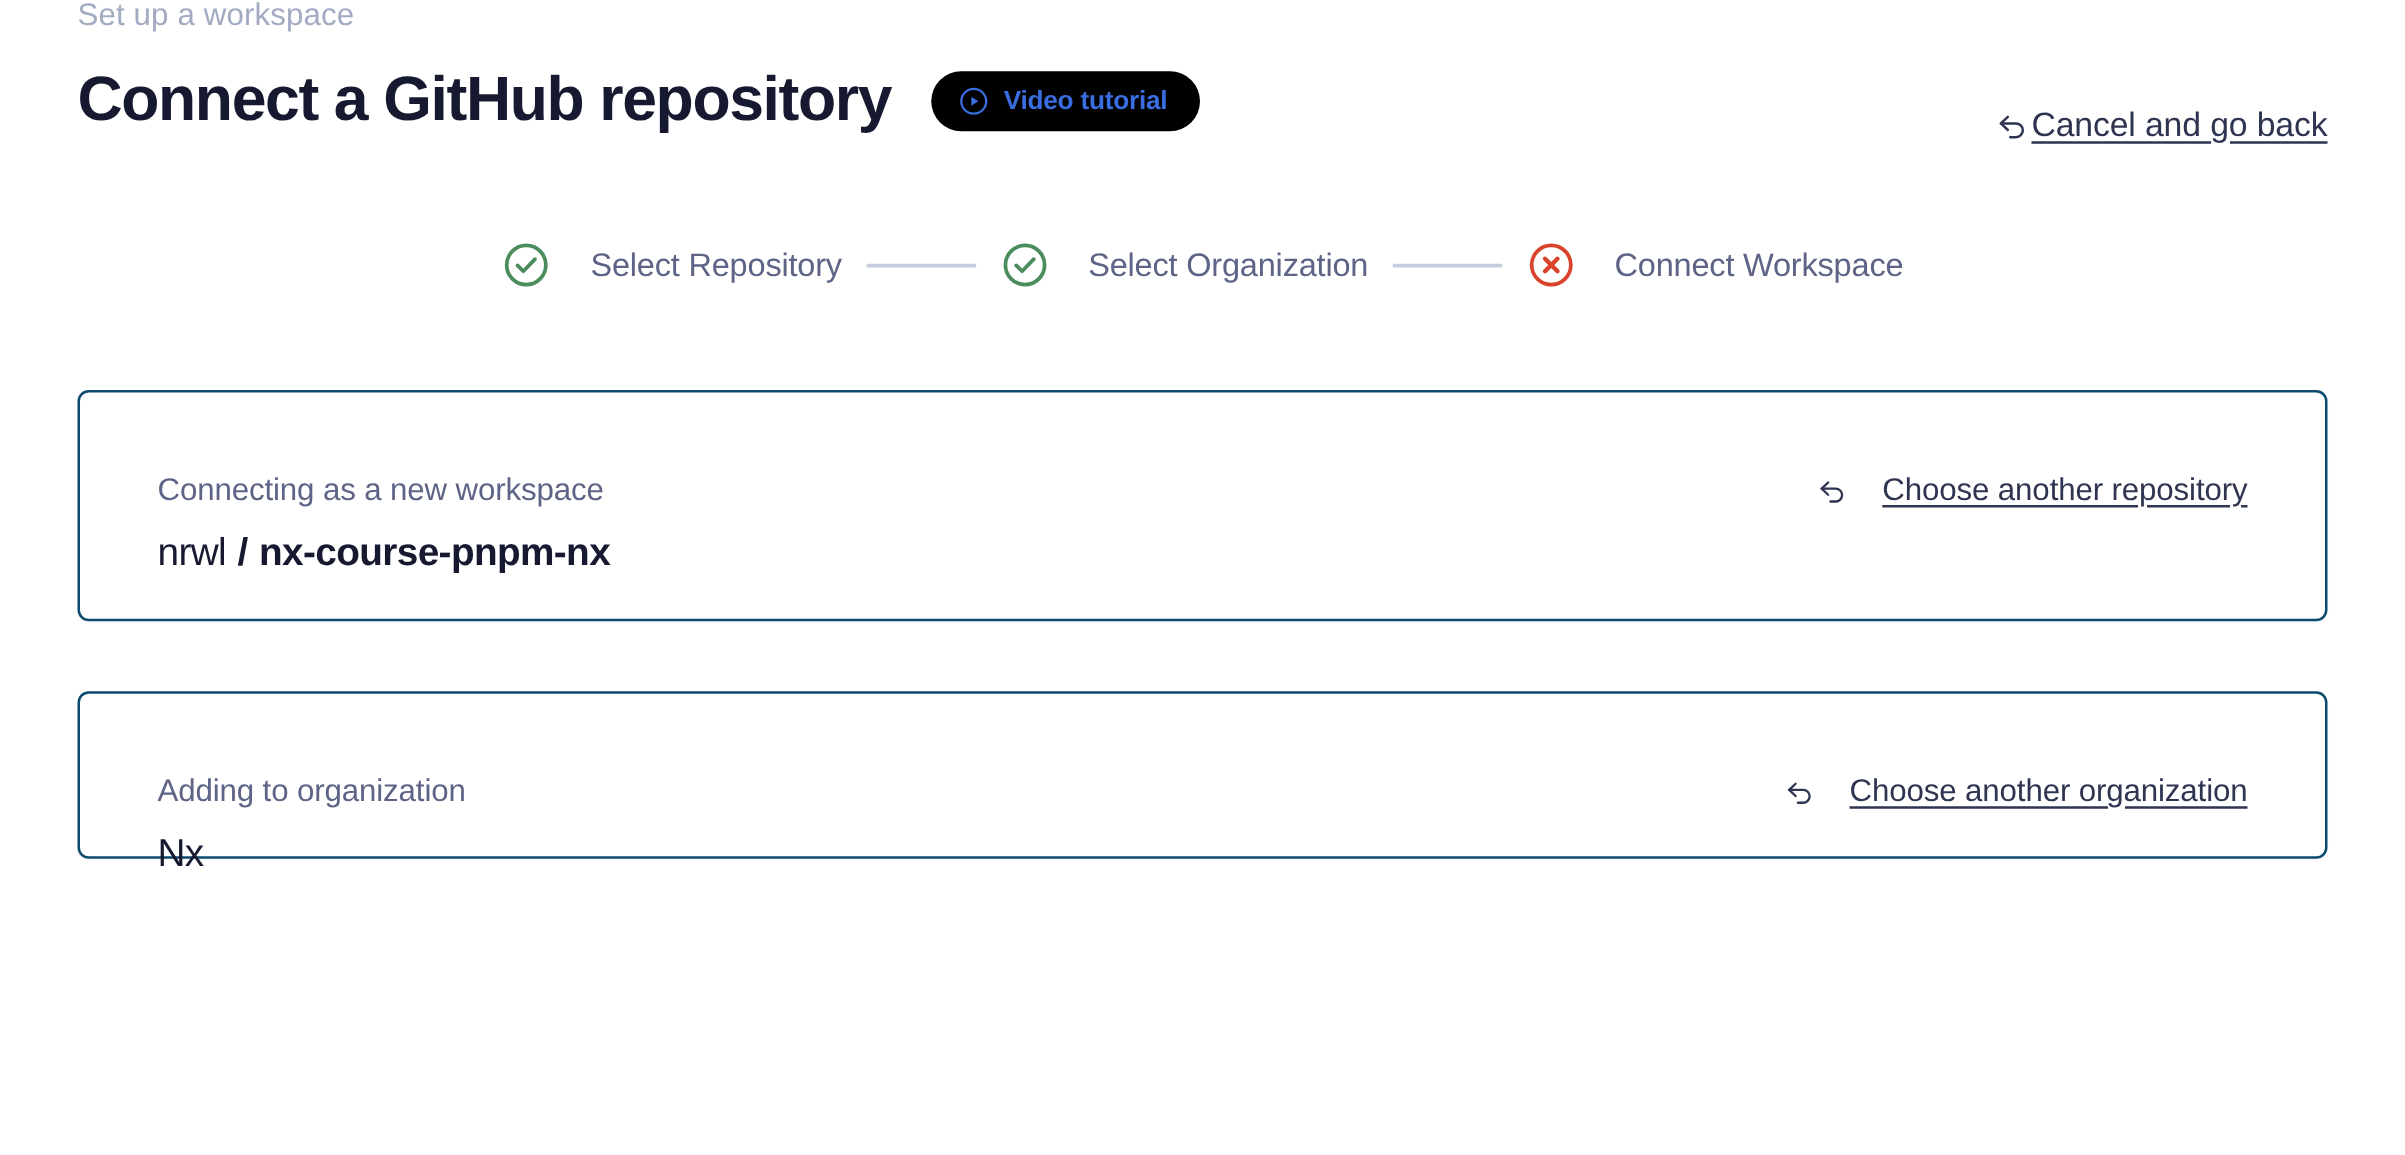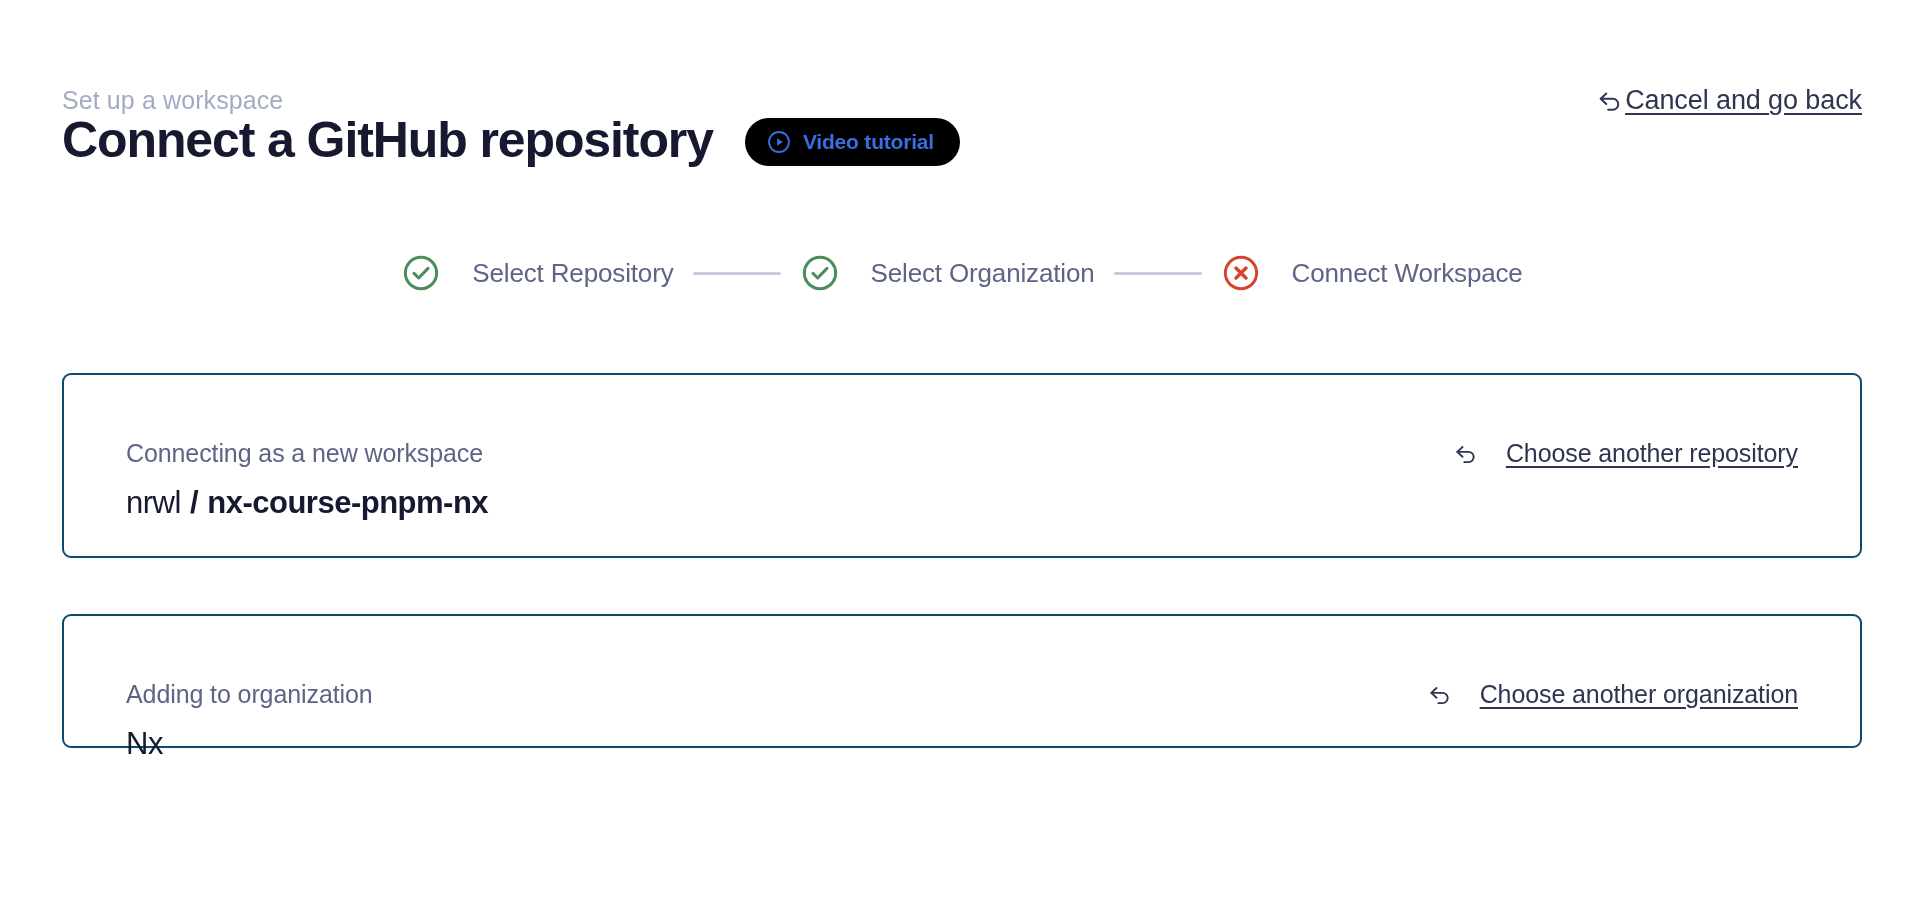--- a/index.html
+++ b/index.html
@@ -19,31 +19,31 @@
     position: relative;
     width: 1924px;
     height: 924px;
     box-sizing: border-box;
     padding: 0 62px;
   }
 
   
   .header {
     position: relative;
-    padding-top: 88px;
   }
   .breadcrumb {
     font-size: 25px;
     color: #a3abc3;
     letter-spacing: 0.1px;
     line-height: 1;
   }
   .title-row {
     display: flex;
     align-items: center;
+    margin-top: 27px;
   }
   .page-title {
     font-size: 50px;
     font-weight: bold;
     color: #16192f;
     letter-spacing: -1.1px;
     line-height: 1.08;
     margin: 0;
   }
   .video-badge {

